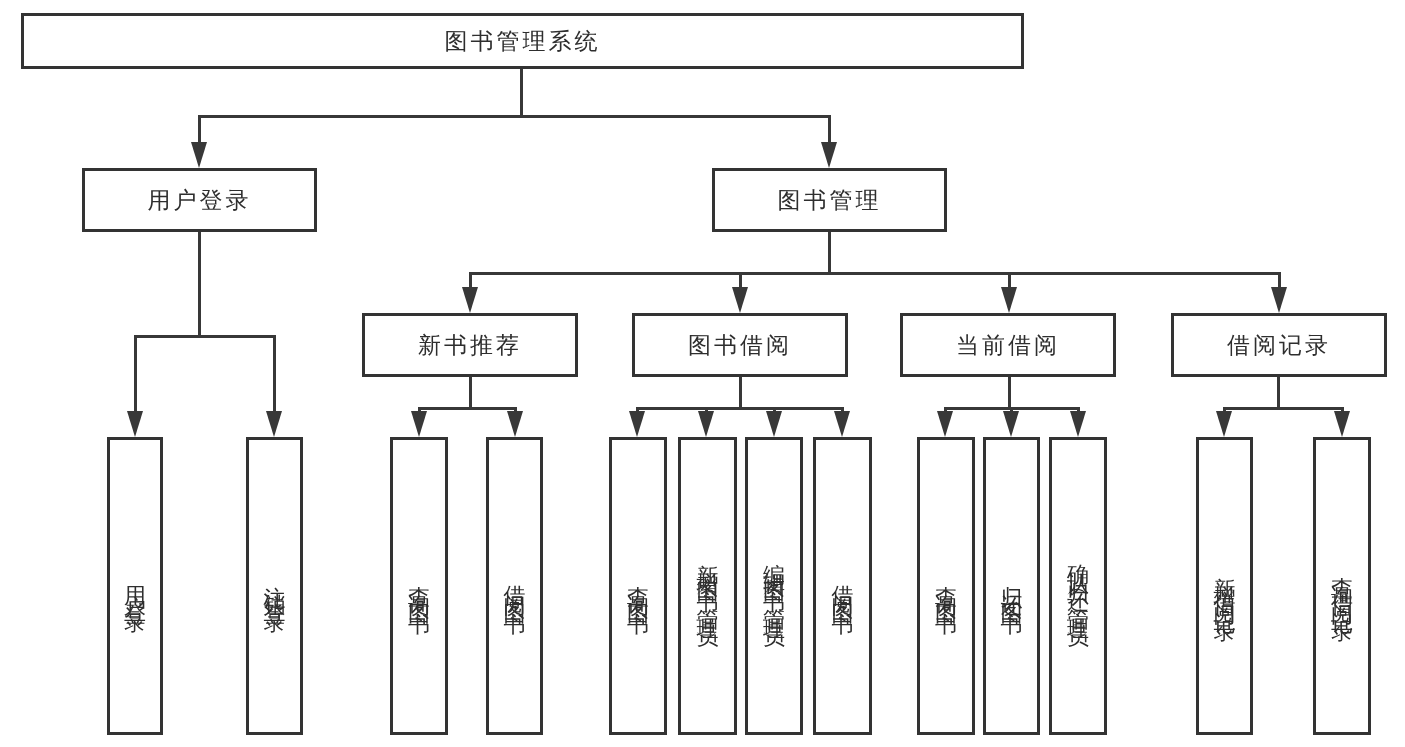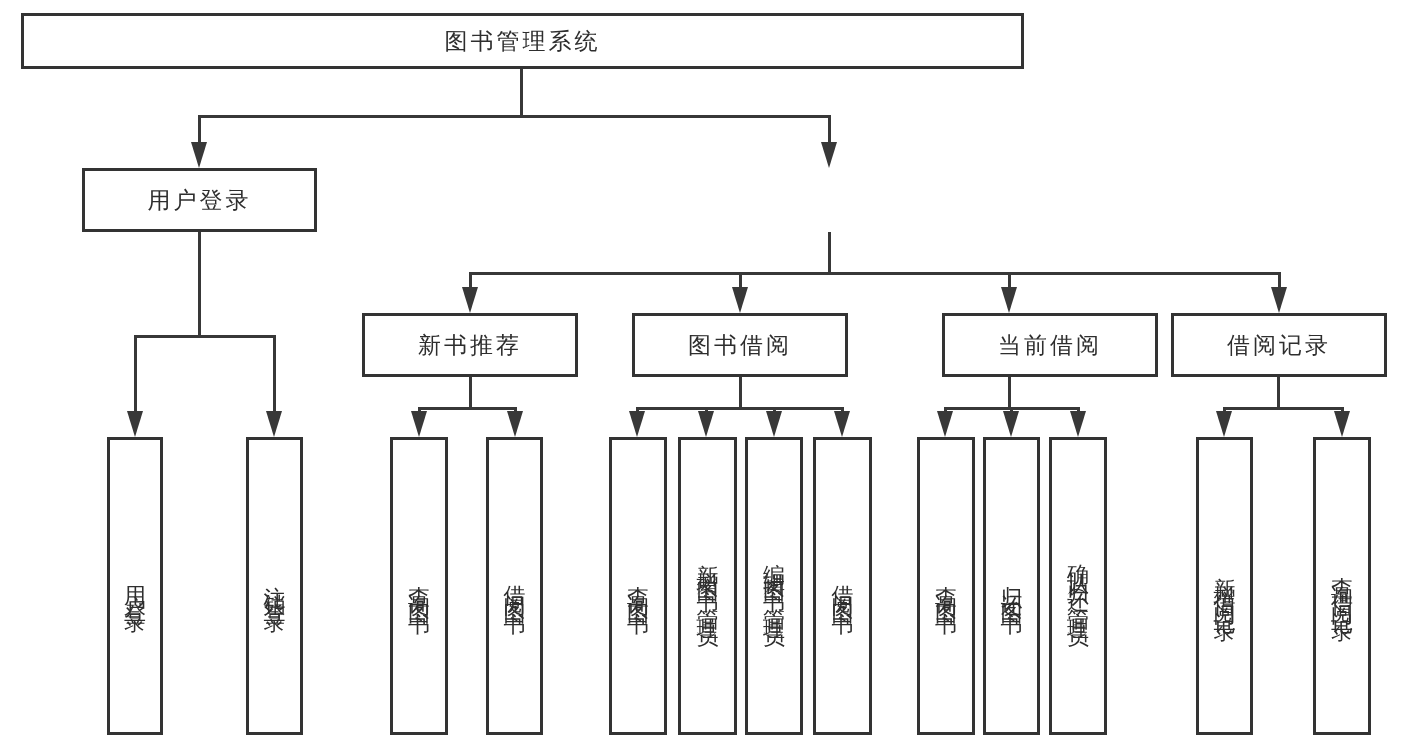--- a/index.html
+++ b/index.html
@@ -90,28 +90,31 @@
   <div class="arrow" style="left:1216px;top:411px"></div>
   <div class="arrow" style="left:1334px;top:411px"></div>
 
   <div class="node h" style="left:21px;top:13px;width:1003px;height:56px">
     <span>图书管理系统</span>
   </div>
 
   <div class="node h lvl2" style="left:82px">
     <span>用户登录</span>
   </div>
+  <div class="node h lvl2" style="left:712px">
+    <span>图书管理</span>
+  </div>
 
   <div class="node h lvl3" style="left:362px">
     <span>新书推荐</span>
   </div>
   <div class="node h lvl3" style="left:632px">
     <span>图书借阅</span>
   </div>
-  <div class="node h lvl3" style="left:942px">
+  <div class="node h lvl3" style="left:900px">
     <span>当前借阅</span>
   </div>
   <div class="node h lvl3" style="left:1171px">
     <span>借阅记录</span>
   </div>
 
   <div class="node v leaf" style="left:107px;width:56px">
     <span>用户登录</span>
   </div>
   <div class="node v leaf" style="left:246px;width:57px">

